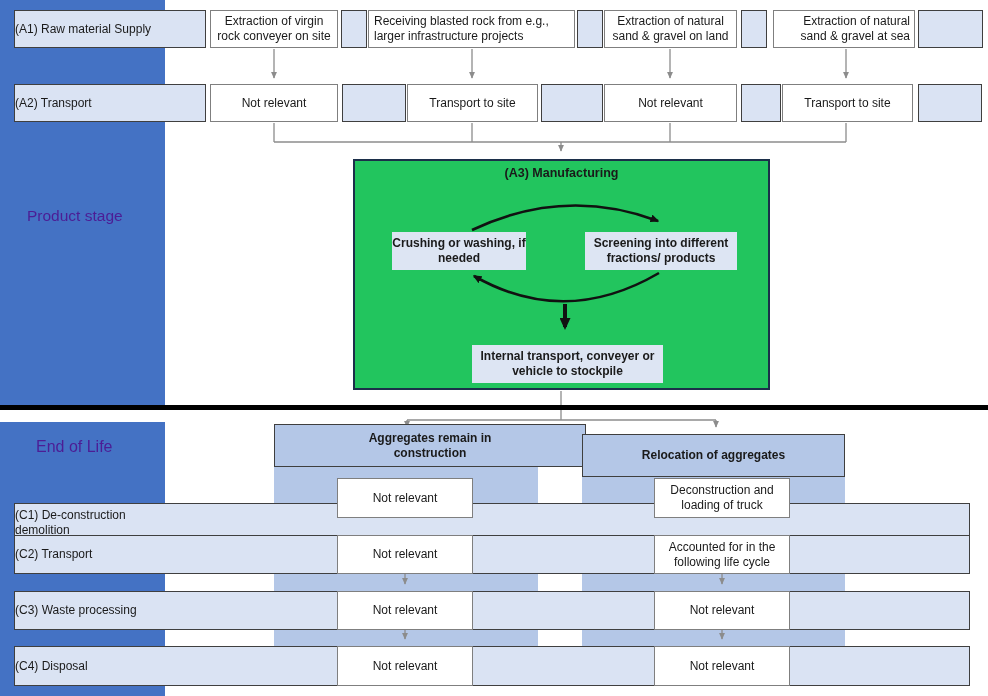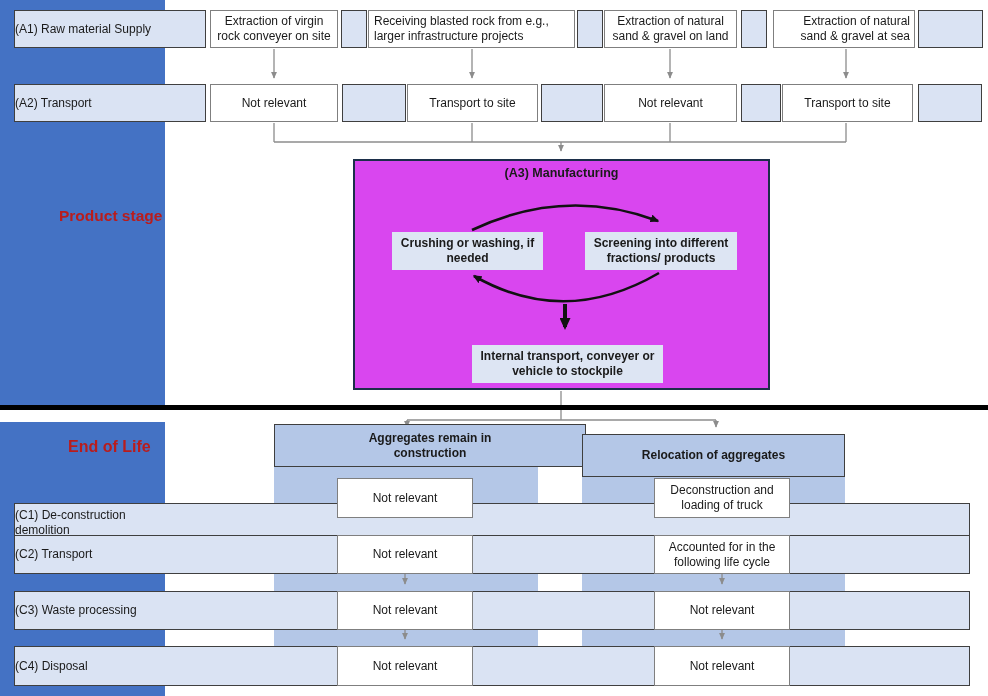--- a/index.html
+++ b/index.html
@@ -2,32 +2,32 @@
 <html><head>
 <meta charset="utf-8">
 <style>
   html,body{margin:0;padding:0;background:#fff;}
   #stage{
     position:relative;width:988px;height:696px;background:#ffffff;overflow:hidden;
     font-family:"Liberation Sans", sans-serif;color:#1a1a1a;
   }
   .abs{position:absolute;box-sizing:border-box;}
   .sidebar{background:#4472C4;}
-  .sidebar-title{position:absolute;color:#b91c1c;font-weight:bold;font-size:15.5px;white-space:nowrap;margin-left:32px;}
+  .sidebar-title{position:absolute;color:#4c1d95;font-weight:normal;font-size:15.5px;white-space:nowrap;}
   .divider{background:#000000;}
   .lightbox{background:#dae3f3;border:1px solid #3f3f3f;display:flex;align-items:center;font-size:12px;line-height:1.22;}
   .spacer{background:#dae3f3;border:1px solid #3f3f3f;}
   .whitebox{background:#ffffff;border:1px solid #7f7f7f;display:flex;align-items:center;justify-content:center;text-align:center;font-size:12px;line-height:1.25;}
   .cell{background:#ffffff;border:1px solid #7f7f7f;display:flex;align-items:center;justify-content:center;text-align:center;font-size:12px;line-height:1.25;padding:1px 4px;}
   .cell.ta-l{justify-content:flex-start;text-align:left;padding-left:5px;}
   .rowlabel{}
   .rowlabel span{display:inline-block;}
   .band{background:#b4c7e7;}
   .hdr{background:#b4c7e7;border:1px solid #3f3f3f;display:flex;align-items:center;justify-content:center;text-align:center;font-weight:bold;font-size:12px;line-height:1.25;}
-  .a3box{background:#d946ef;border:2px solid #1c2f4a;}
+  .a3box{background:#22c55e;border:2px solid #1c2f4a;}
   .a3title{position:absolute;top:5px;left:0;width:100%;text-align:center;font-weight:bold;font-size:12.5px;}
   .step{position:absolute;background:#dde5f3;display:flex;align-items:center;justify-content:center;text-align:center;font-weight:bold;font-size:12px;line-height:1.25;box-sizing:border-box;}
   svg.overlay{position:absolute;left:0;top:0;pointer-events:none;}
   .wmax150 span{max-width:150px;}
   .wmax160 span{max-width:170px;}
 </style>
 </head>
 <body>
 
 <div id="stage">
@@ -113,21 +113,21 @@
     <span>Not relevant</span>
   </div>
   <div class="abs spacer" style="left:741px;top:84px;width:40px;height:38px;"></div>
   <div class="abs cell" style="left:782px;top:84px;width:131px;height:38px;">
     <span>Transport to site</span>
   </div>
   <div class="abs spacer" style="left:918px;top:84px;width:64px;height:38px;"></div>
 
   <div class="abs a3box" style="left:353px;top:159px;width:417px;height:231px;">
     <div class="a3title">(A3) Manufacturing</div>
-    <div class="step" style="left:37px;top:71px;width:151px;height:38px;">
+    <div class="step" style="left:37px;top:71px;width:134px;height:38px;">
       <span>Crushing or washing, if needed</span>
     </div>
     <div class="step" style="left:230px;top:71px;width:152px;height:38px;">
       <span>Screening into different fractions/ products</span>
     </div>
     <div class="step" style="left:117px;top:184px;width:191px;height:38px;">
       <span>Internal transport, conveyer or vehicle to stockpile</span>
     </div>
     <svg class="overlay" width="417" height="231" viewBox="0 0 417 231" style="left:0;top:0;">
       <defs>

